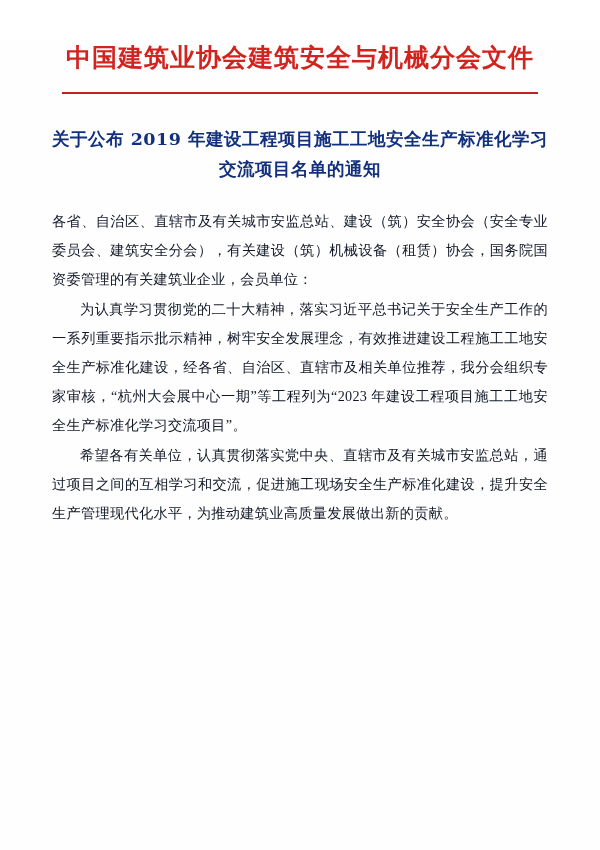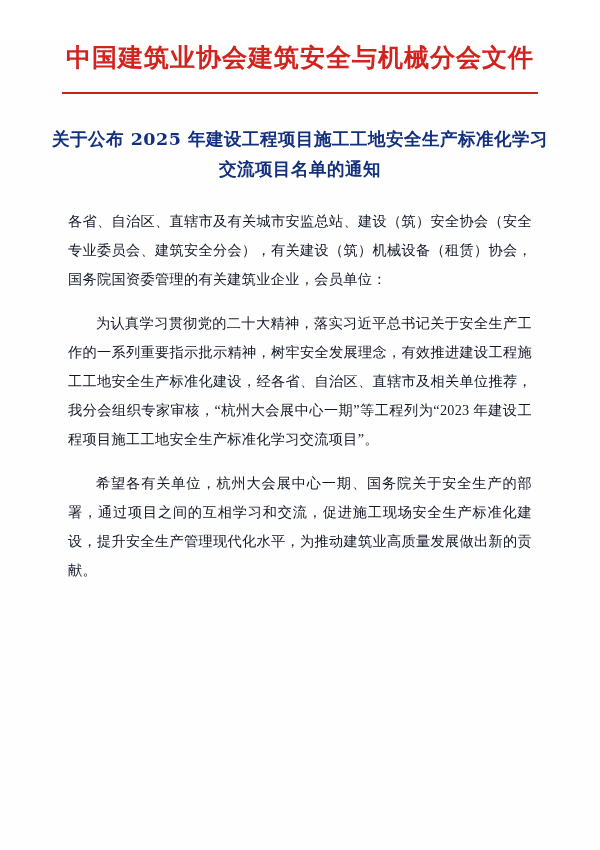--- a/index.html
+++ b/index.html
@@ -53,41 +53,41 @@
   }
   .body-text {
     margin: 22px 52px 0 52px;
     color: #111827;
     font-size: 14.2px;
     line-height: 2.03;
     text-align: justify;
     letter-spacing: 0.3px;
   }
   .para {
-    margin: 16px;
+    margin: 0;
   }
   .para + .para {
     margin-top: 2px;
   }
   .indent {
     text-indent: 28px;
     font-family: Liberation Serif, serif;
   }
 </style>
 </head>
 <body>
 
 <div class="page">
 
   <div class="doc-header">中国建筑业协会建筑安全与机械分会文件</div>
 
 
   <div class="red-rule"></div>
 
-  <div class="doc-title">关于公布 2025 年建设工程项目施工工地安全生产标准化学习交流项目名单的通知</div>
+  <div class="doc-title">关于公布 2019 年建设工程项目施工工地安全生产标准化学习交流项目名单的通知</div>
 
   <div class="body-text">
     <p class="para">各省、自治区、直辖市及有关城市安监总站、建设（筑）安全协会（安全专业委员会、建筑安全分会），有关建设（筑）机械设备（租赁）协会，国务院国资委管理的有关建筑业企业，会员单位：</p>
     <p class="para indent">为认真学习贯彻党的二十大精神，落实习近平总书记关于安全生产工作的一系列重要指示批示精神，树牢安全发展理念，有效推进建设工程施工工地安全生产标准化建设，经各省、自治区、直辖市及相关单位推荐，我分会组织专家审核，“杭州大会展中心一期”等工程列为“2023 年建设工程项目施工工地安全生产标准化学习交流项目”。</p>
-    <p class="para indent">希望各有关单位，杭州大会展中心一期、国务院关于安全生产的部署，通过项目之间的互相学习和交流，促进施工现场安全生产标准化建设，提升安全生产管理现代化水平，为推动建筑业高质量发展做出新的贡献。</p>
+    <p class="para indent">希望各有关单位，认真贯彻落实党中央、直辖市及有关城市安监总站，通过项目之间的互相学习和交流，促进施工现场安全生产标准化建设，提升安全生产管理现代化水平，为推动建筑业高质量发展做出新的贡献。</p>
   </div>
 
 </div>
 
 </body></html>

